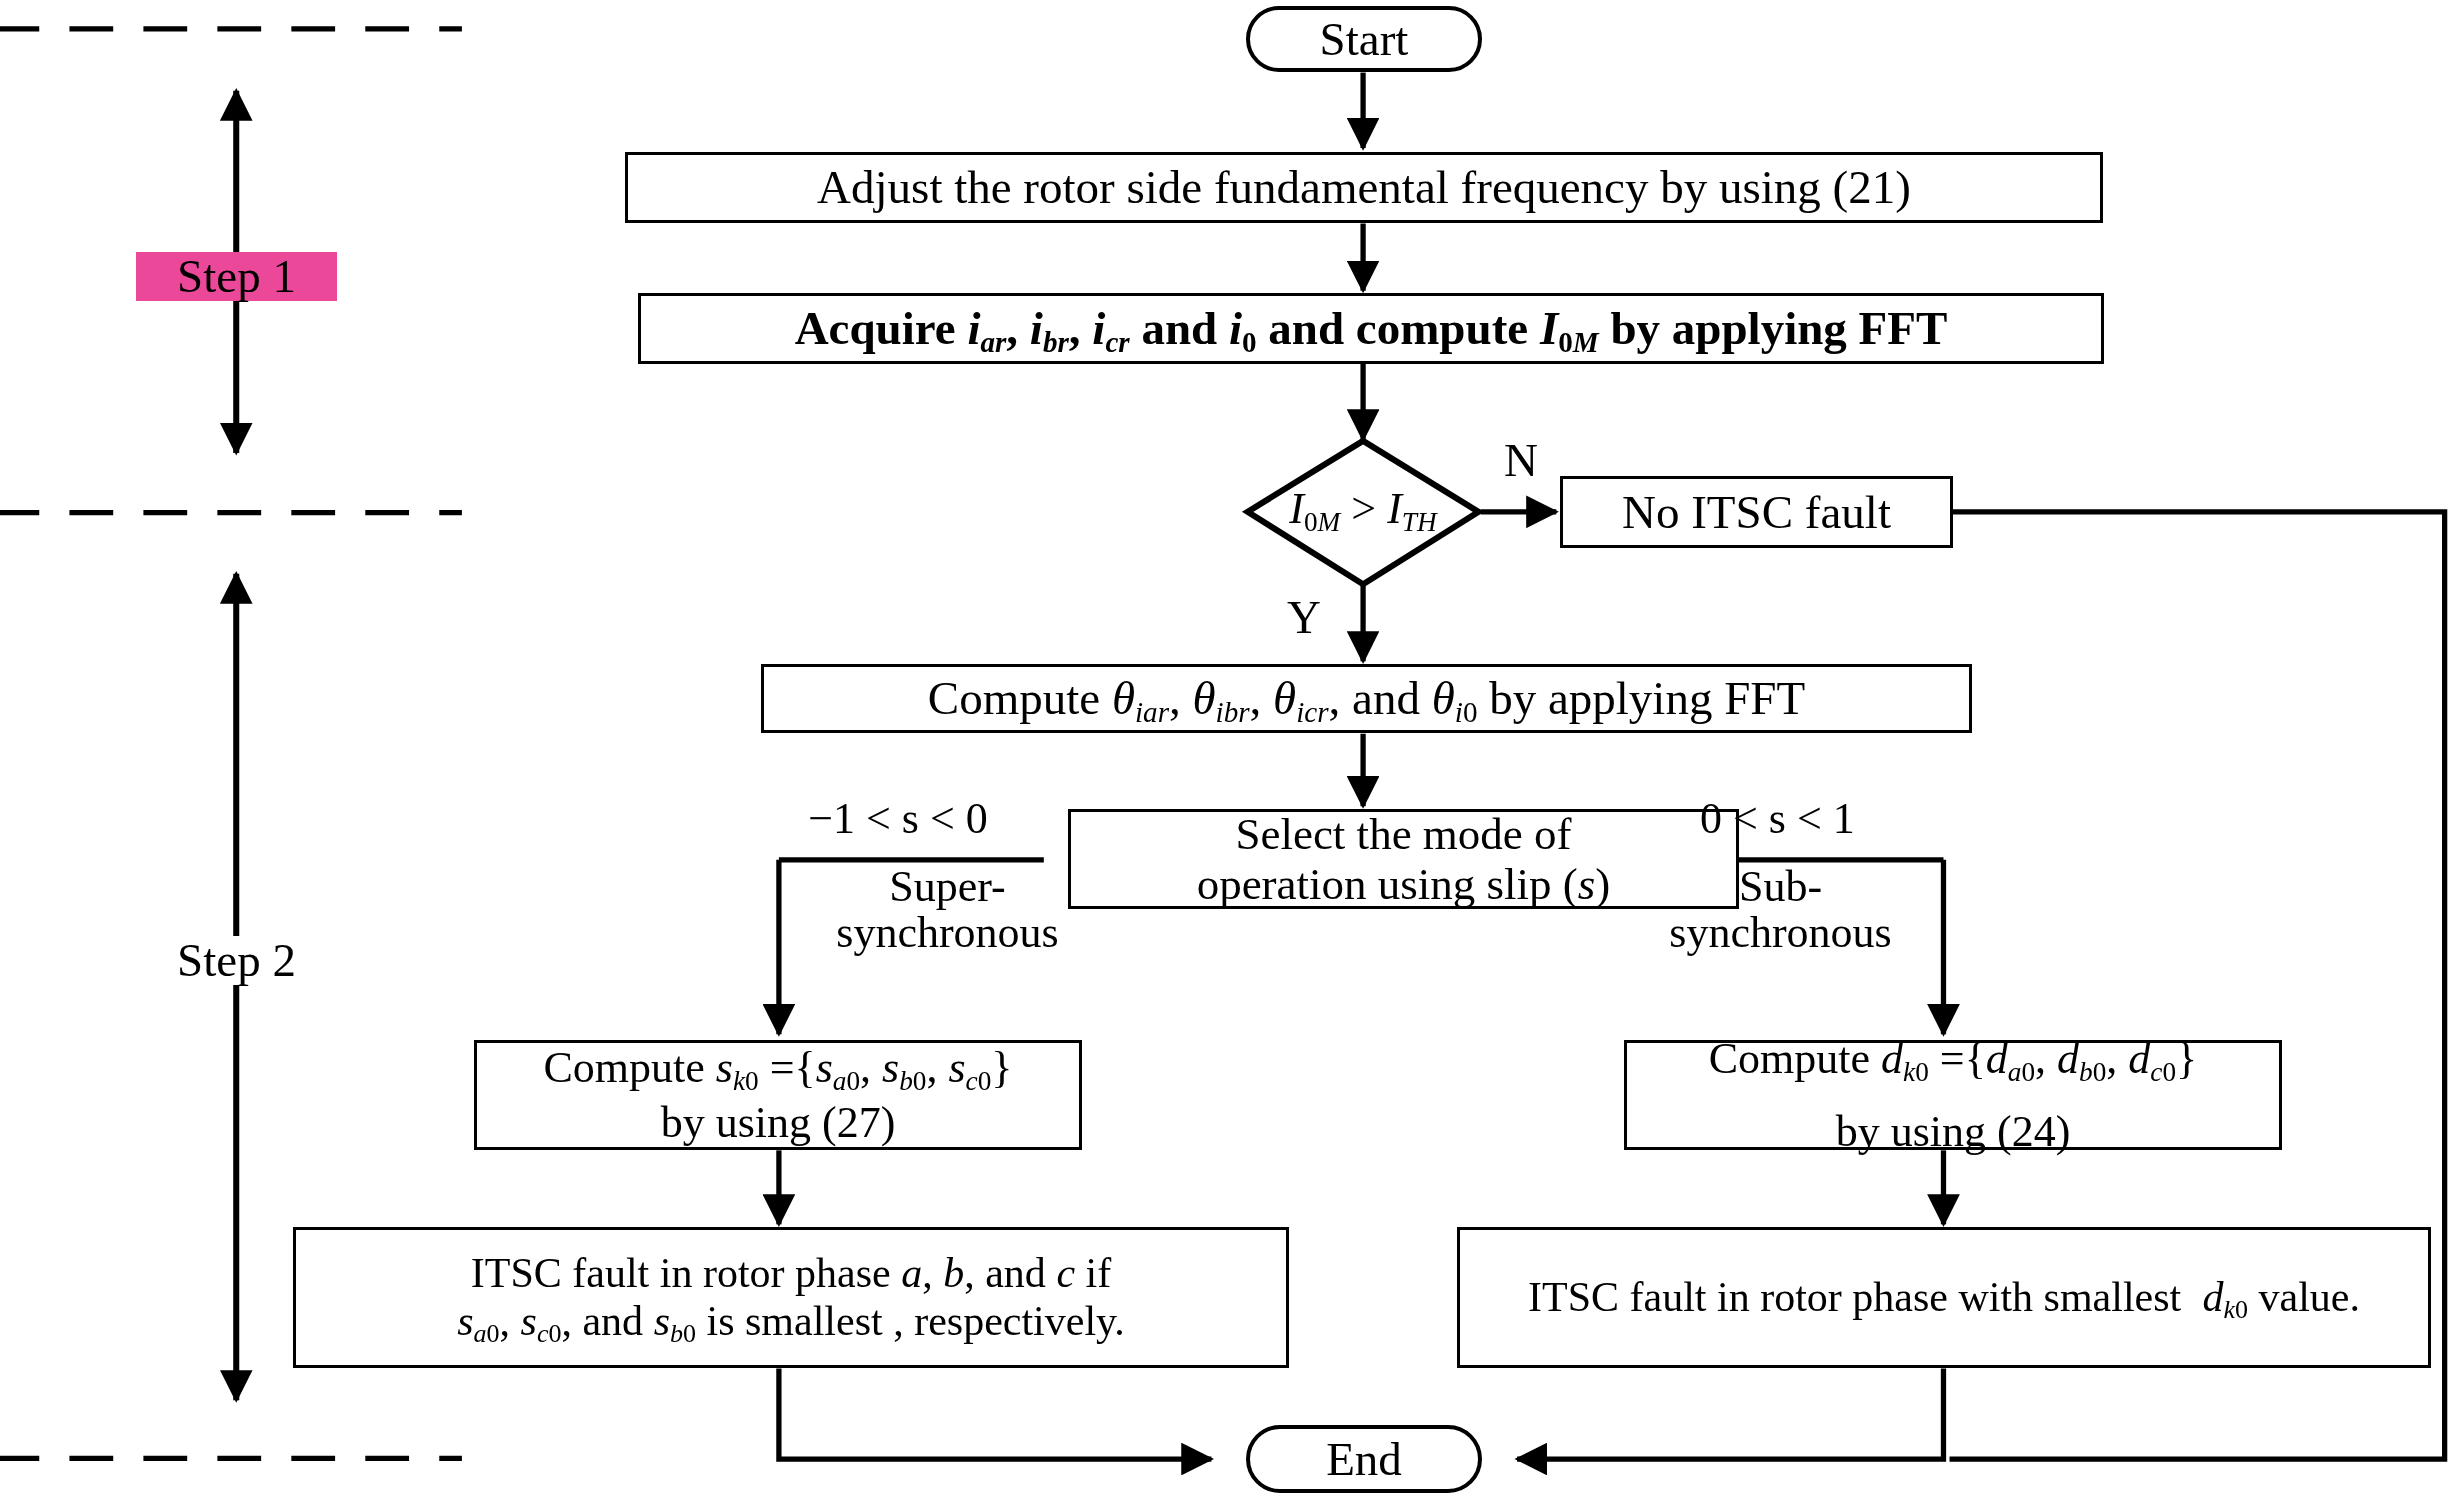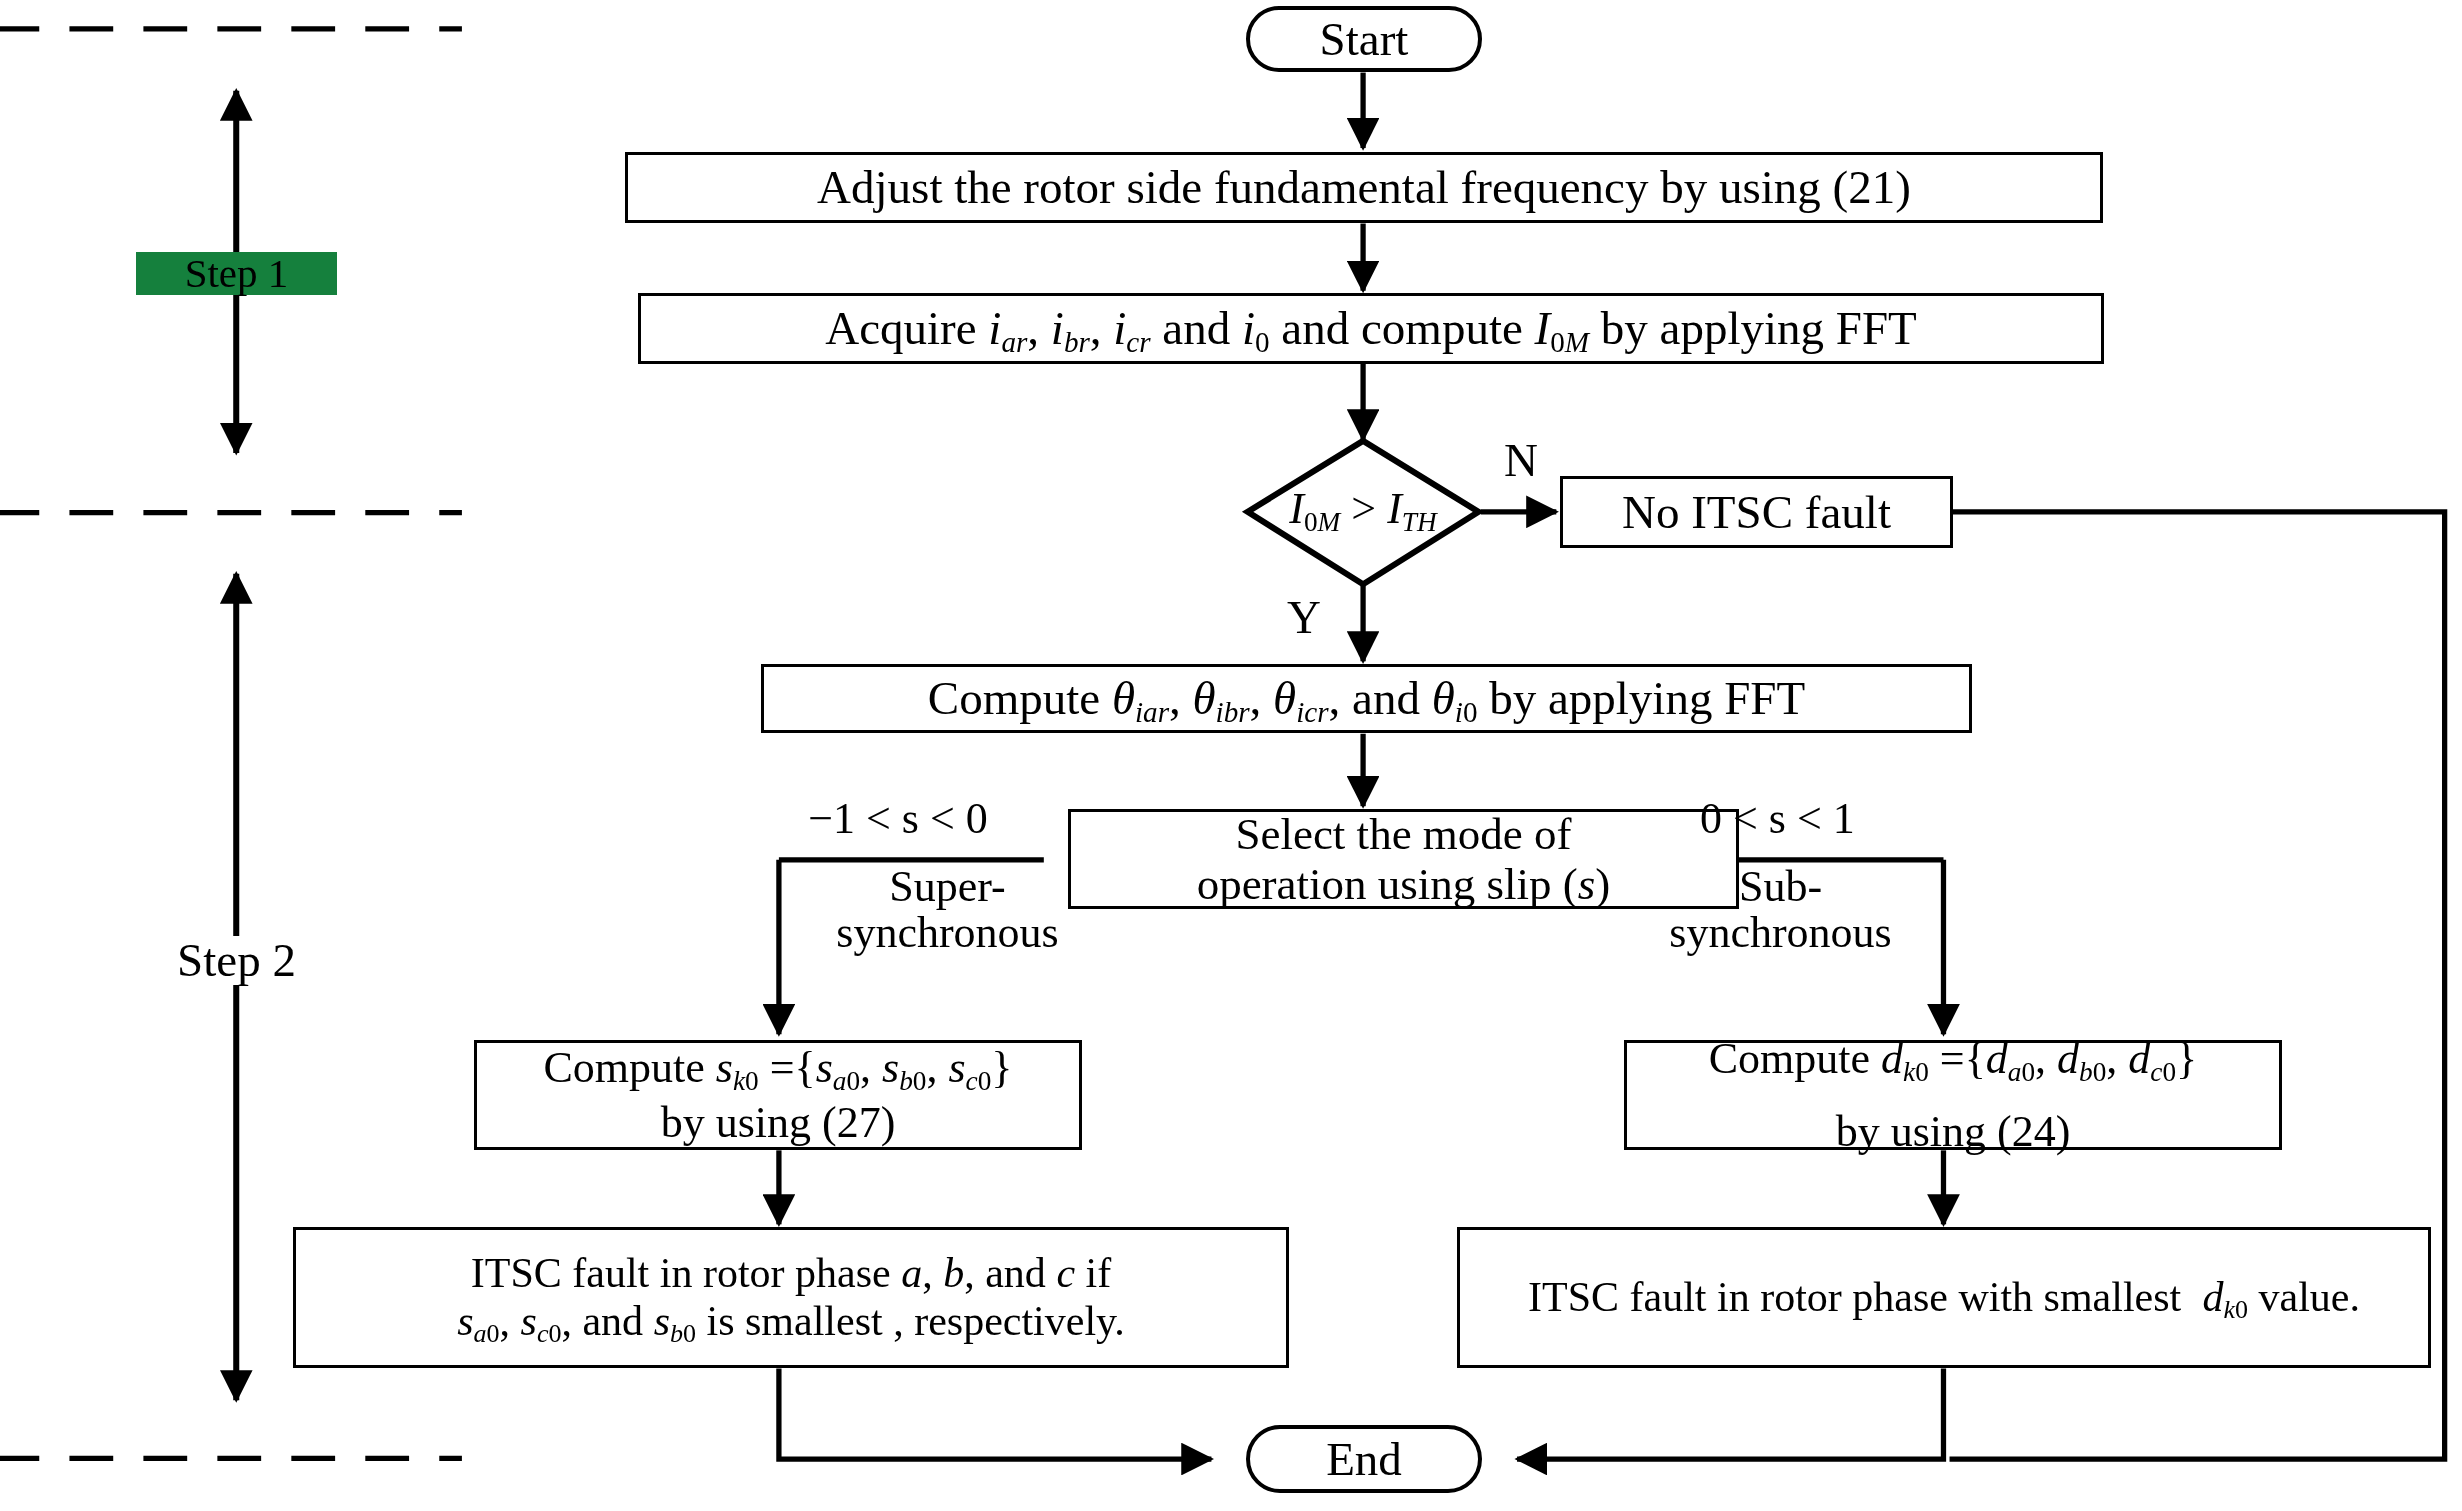--- a/index.html
+++ b/index.html
@@ -106,36 +106,36 @@
       <line x1="-6" y1="679" x2="612" y2="679"></line>
       <line x1="-6" y1="1932" x2="612" y2="1932"></line>
     </g>
 
     <g stroke="#000" fill="none" stroke-width="8">
       <line x1="313" y1="120" x2="313" y2="600" marker-start="url(#ah2)" marker-end="url(#ah2)"></line>
       <line x1="313" y1="760" x2="313" y2="1855" marker-start="url(#ah2)" marker-end="url(#ah2)"></line>
     </g>
   </svg>
 
-  <div class="lbl" style="left:136px; top:252px; width:201px; font-size:41px; background:#15803d;">
+  <div class="lbl" style="left:136px; top:252px; width:201px; font-size:47px; background:#ec4899;">
     <span>Step 1</span>
   </div>
   <div class="lbl" style="left:136px; top:936px; width:201px; font-size:47px; background:#fff;">
     <span>Step 2</span>
   </div>
 
   <div class="node terminal" style="left:1246px; top:6px; width:236px; height:66px; font-size:47px;">
     <span class="txt">Start</span>
   </div>
 
   <div class="node" style="left:625px; top:152px; width:1478px; height:71px; font-size:47px;">
     <span class="txt">Adjust the rotor side fundamental frequency by using (21)</span>
   </div>
 
-  <div class="node" style="left:638px; top:293px; width:1466px; height:71px; font-size:47px;">
+  <div class="node" style="left:638px; top:293px; width:1466px; height:71px; font-size:47px;font-weight:bold;">
     <span class="txt">Acquire <i class="v">i</i><sub>ar</sub>, <i class="v">i</i><sub>br</sub>, <i class="v">i</i><sub>cr</sub> and <i class="v">i</i><sub class="up">0</sub> and compute <i class="v">I</i><sub class="up">0</sub><sub>M</sub> by applying FFT</span>
   </div>
 
   <svg class="layer" viewBox="0 0 3262 2003" xmlns="http://www.w3.org/2000/svg" style="pointer-events:auto;">
     <polygon points="1806,584 1959,678 1806,774 1653,678" fill="#fff" stroke="#000" stroke-width="8"></polygon>
   </svg>
   <div class="lbl" style="left:1250px; top:486px; width:226px; font-size:44px;">
     <i class="v">I</i><sub class="up">0</sub><sub>M</sub> &gt; <i class="v">I</i><sub>TH</sub>
   </div>
 

